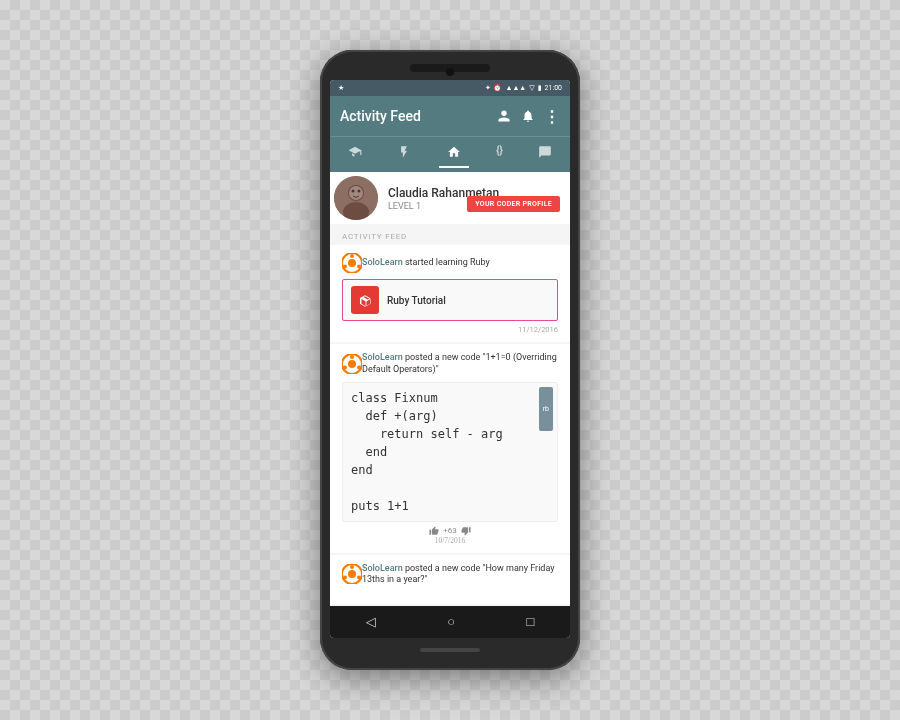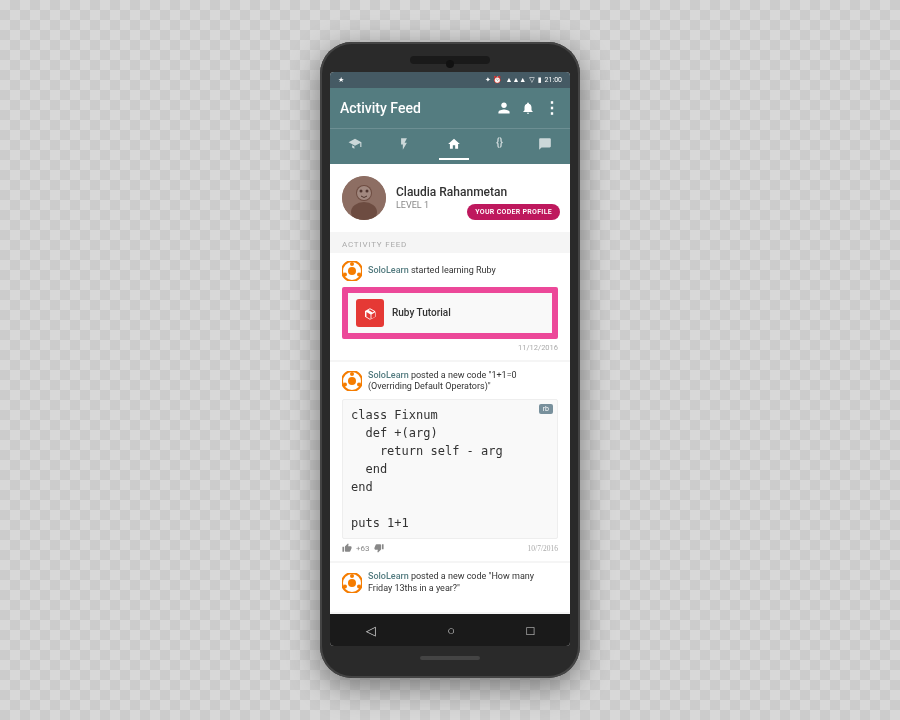--- a/index.html
+++ b/index.html
@@ -128,21 +128,21 @@
     
     .content {
       flex: 1;
       overflow: hidden;
       background: #f5f5f5;
     }
 
     
     .profile-card {
       background: white;
-      padding: 12px;
+      padding: 4px;
       display: flex;
       align-items: center;
       margin-bottom: 2px;
       position: relative;
     }
     .avatar {
       width: 44px;
       height: 44px;
       border-radius: 50%;
       background: #8d6e63;
@@ -163,26 +163,26 @@
     }
     .profile-level {
       font-size: 9px;
       color: #888;
       margin-top: 1px;
     }
     .coder-profile-btn {
       position: absolute;
       right: 10px;
       bottom: 12px;
-      background: #be185d;
+      background: #ef4444;
       color: white;
       font-size: 7px;
       font-weight: 600;
       padding: 4px 8px;
-      border-radius: 8px;
+      border-radius: 2px;
       cursor: pointer;
       letter-spacing: 0.3px;
     }
 
     
     .section-label {
       font-size: 8px;
       color: #aaa;
       letter-spacing: 0.8px;
       padding: 6px 12px 4px 12px;
@@ -192,21 +192,21 @@
     
     .feed-item {
       background: white;
       margin-bottom: 2px;
       padding: 8px 12px;
     }
     .feed-header {
       display: flex;
       align-items: center;
       margin-bottom: 6px;
-      gap: 6px;
+      gap: 0;
     }
     .sl-logo {
       width: 20px;
       height: 20px;
       flex-shrink: 0;
     }
     .feed-text {
       font-size: 9px;
       color: #333;
       line-height: 1.3;
@@ -214,21 +214,21 @@
     .feed-text .sl-name {
       color: #547c80;
       font-weight: 500;
     }
 
     
     .tutorial-card {
       display: flex;
       align-items: center;
       background: #f9f9f9;
-      border: 6px solid #ec4899;
+      border: 1px solid #ec4899;
       border-radius: 2px;
       padding: 6px 8px;
       margin-bottom: 4px;
       gap: 8px;
     }
     .ruby-icon {
       width: 28px;
       height: 28px;
       background: #e53935;
       border-radius: 3px;
@@ -261,36 +261,37 @@
       position: relative;
       padding: 6px 8px;
     }
     .code-lang-badge {
       position: absolute;
       top: 4px;
       right: 4px;
       background: #78909c;
       color: white;
       font-size: 7px;
-      padding: 1px 4px;
+      padding: 18px 4px;
       border-radius: 2px;
     }
     .code-text {
       font-family: monospace;
       font-size: 12px;
       color: #333;
       line-height: 1.5;
       white-space: pre;
     }
 
     .feed-actions {
       display: flex;
       align-items: center;
       justify-content: space-between;
       margin-top: 4px;
+      flex-direction: column;
     }
     .like-section {
       display: flex;
       align-items: center;
       gap: 4px;
       font-size: 8px;
       color: #888;
     }
 
     

